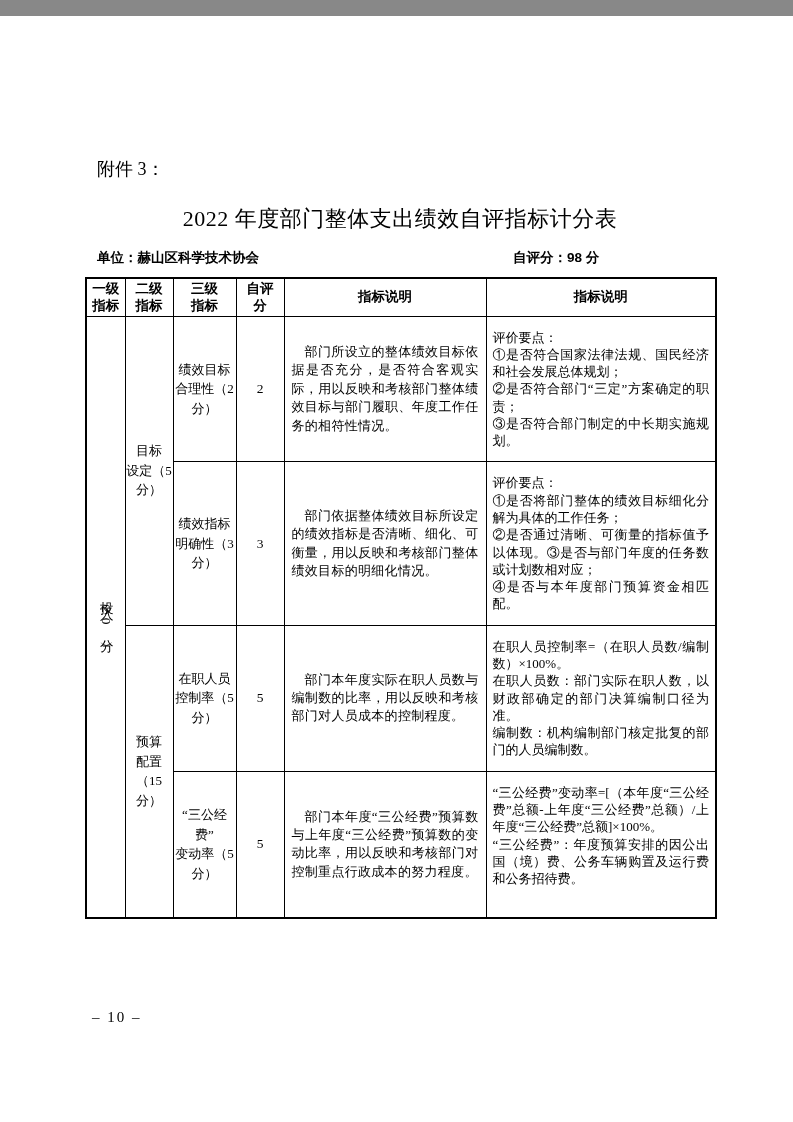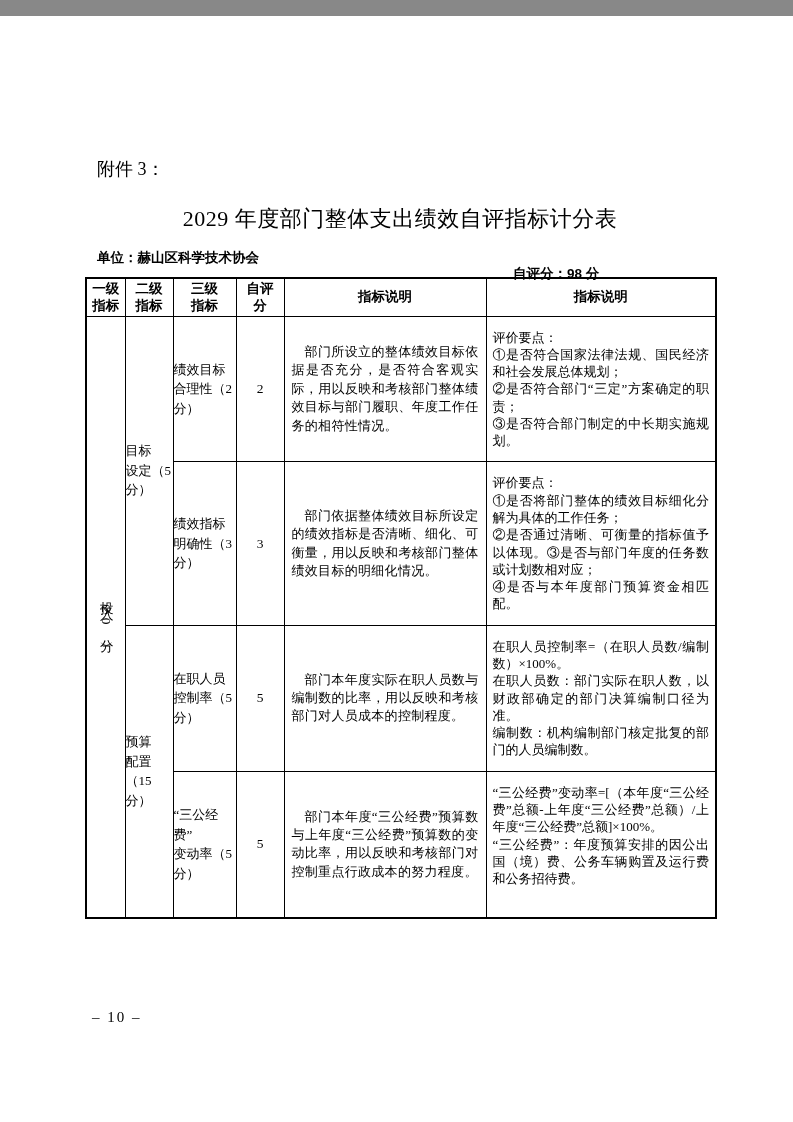--- a/index.html
+++ b/index.html
@@ -34,21 +34,21 @@
     position: absolute;
     left: 97px;
     top: 233px;
     width: 618px;
     height: 18px;
     font-family: "Liberation Sans", "DejaVu Sans", sans-serif;
     font-weight: bold;
     font-size: 13.5px;
   }
   .meta .unit { position: absolute; left: 0; top: 0; }
-  .meta .score { position: absolute; left: 416px; top: 16px; }
+  .meta .score { position: absolute; left: 416px; top: 0; }
   table.score-table {
     position: absolute;
     left: 85px;
     top: 261px;
     width: 630px;
     border-collapse: collapse;
     table-layout: fixed;
     border: 2px solid #000;
   }
   .score-table th, .score-table td {
@@ -72,20 +72,21 @@
   td.c1 { text-align: center; vertical-align: middle; }
   td.c1 .vert {
     display: inline-block;
     writing-mode: vertical-lr;
     text-orientation: mixed;
     font-size: 13.5px;
     letter-spacing: 5px;
     line-height: 1.1;
   }
   td.c2, td.c3 {
+    text-align: center;
     vertical-align: middle;
     font-size: 13px;
     line-height: 1.5;
     white-space: pre-line;
   }
   td.sc {
     text-align: center;
     vertical-align: middle;
     font-size: 13.5px;
   }
@@ -114,21 +115,21 @@
     letter-spacing: 2px;
   }
 </style>
 </head>
 <body>
 
 <div class="page">
 
   <div class="attachment">附件 3：</div>
 
-  <h1 class="title">2029 年度部门整体支出绩效自评指标计分表</h1>
+  <h1 class="title">2022 年度部门整体支出绩效自评指标计分表</h1>
 
   <div class="meta">
     <span class="unit">单位：赫山区科学技术协会</span>
     <span class="score">自评分：98 分</span>
   </div>
 
   <table class="score-table">
     <colgroup>
       <col style="width:39px">
       <col style="width:48px">

